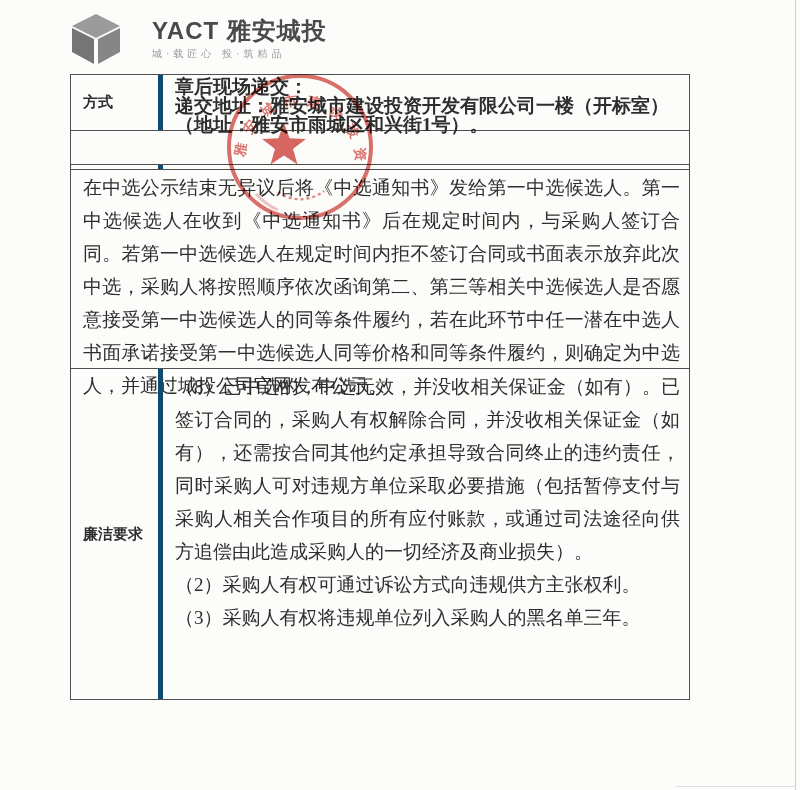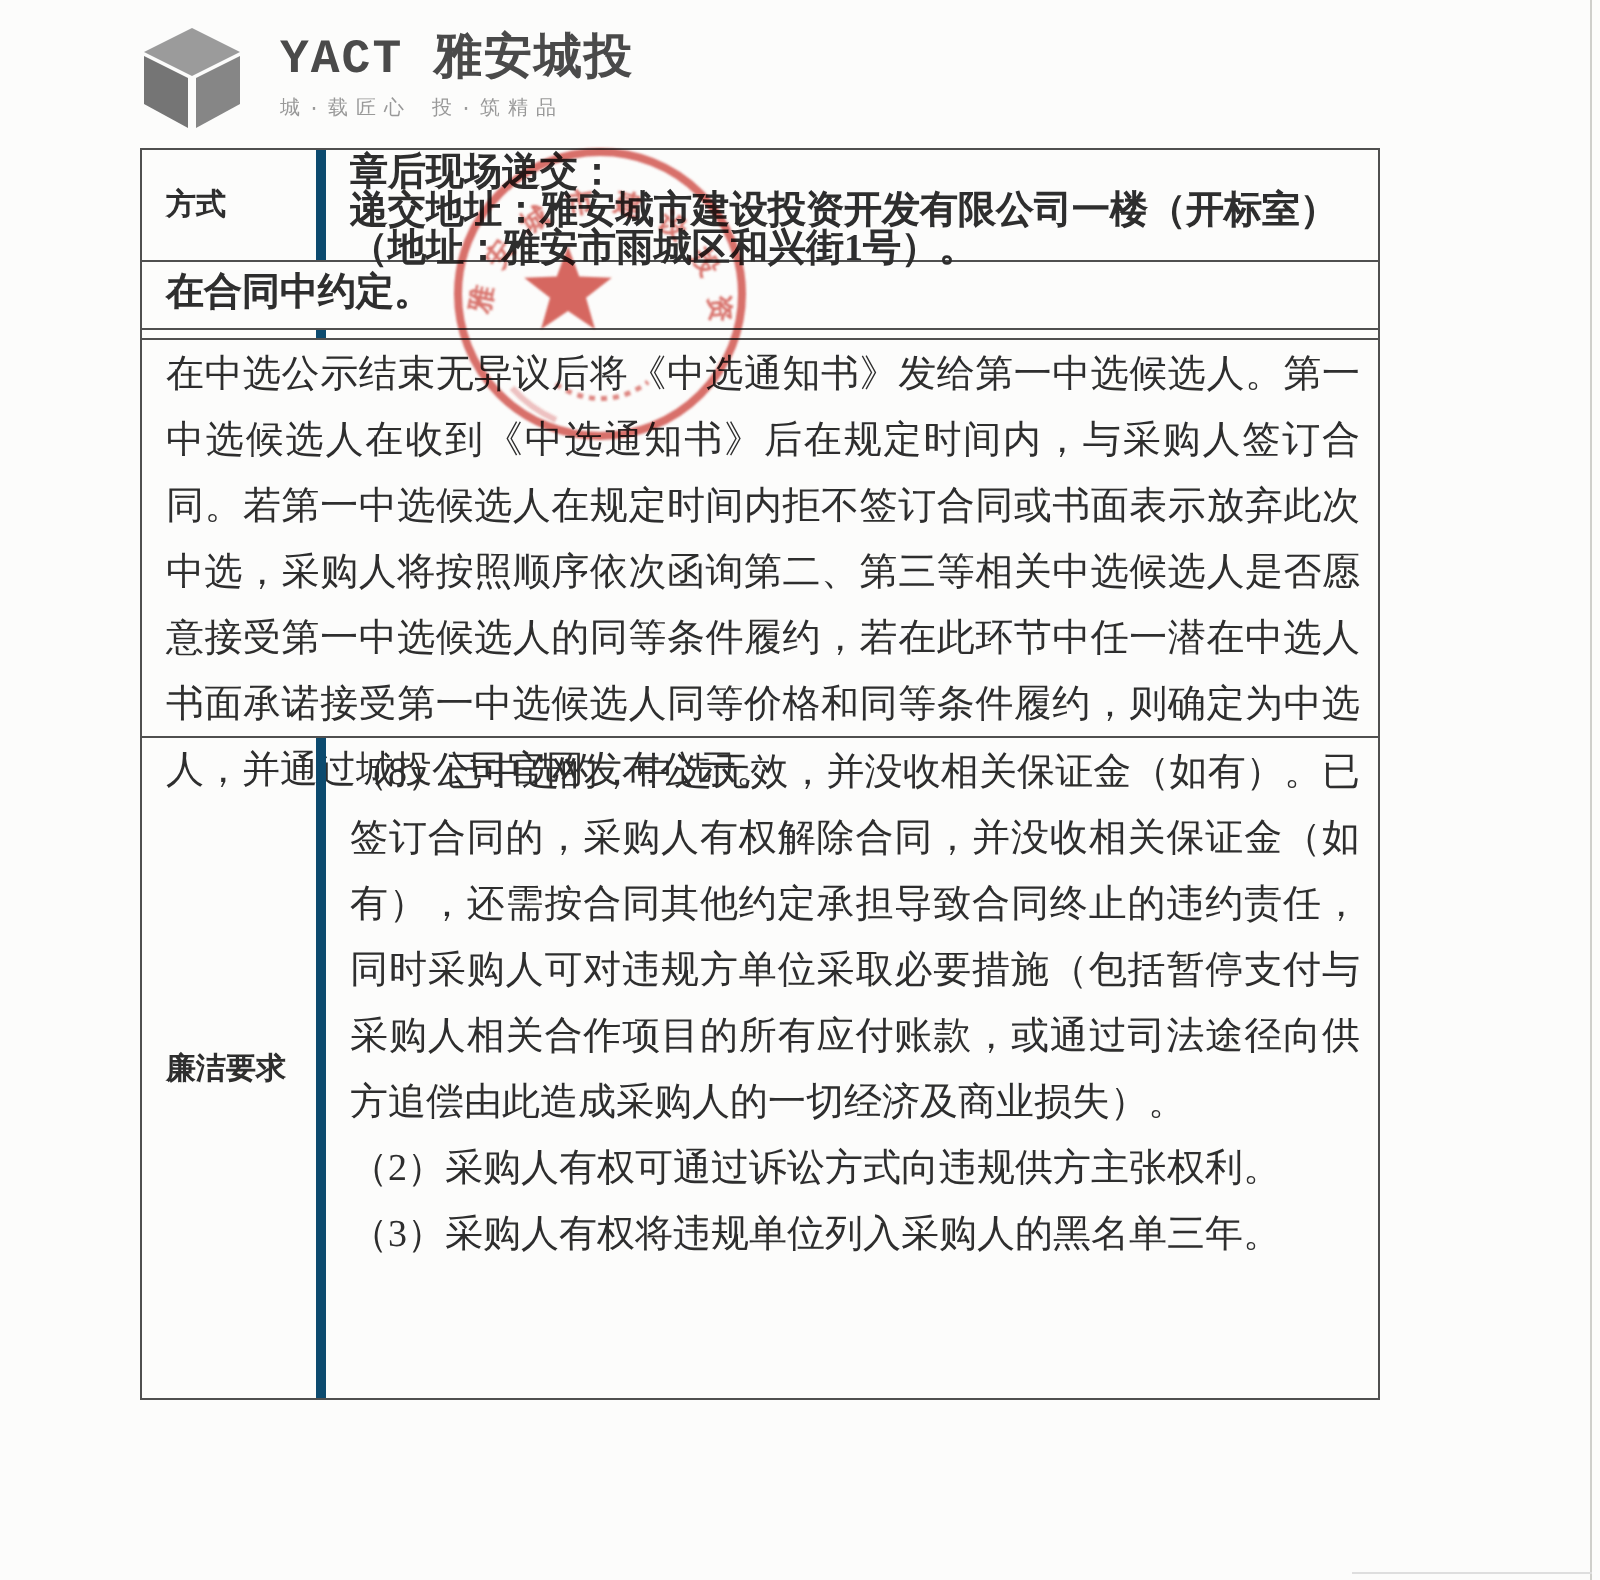--- a/index.html
+++ b/index.html
@@ -8,21 +8,21 @@
     font-family:"Liberation Serif", serif;overflow:hidden;margin:0 auto;
     box-shadow:0 0 4px rgba(0,0,0,.15);
   }
   
   .scan-edge-right{position:absolute;right:4px;top:0;width:1px;height:790px;background:#cfcfcb;}
   .scan-edge-bottom{position:absolute;right:4px;bottom:3px;width:120px;height:1px;background:#dedede;}
 
   
   .logo{position:absolute;left:68px;top:12px;display:flex;align-items:flex-start;}
   .cube{width:56px;height:54px;flex:0 0 auto;}
-  .logo-text{margin-left:16px;padding-top:6px;font-family:Liberation Mono, monospace;}
+  .logo-text{margin-left:28px;padding-top:6px;font-family:Liberation Sans, sans-serif;}
   .brand{font-size:24px;font-weight:bold;color:#4a4a4a;letter-spacing:1px;line-height:26px;white-space:nowrap;}
   .tagline{margin-top:3px;font-size:10px;color:#999;letter-spacing:4px;white-space:nowrap;}
 
   
   .doc-table{
     position:absolute;left:70px;top:74px;width:620px;
     border:1px solid #4f4f4f;box-sizing:border-box;color:#2e2e2e;
   }
   .row{display:flex;box-sizing:border-box;}
   .row + .row{border-top:1px solid #4f4f4f;}
@@ -70,23 +70,20 @@
 
     <div class="row r1">
       <div class="label-cell">方式</div>
       <div class="content-cell bold">
         <p>章后现场递交：</p>
         <p>递交地址：雅安城市建设投资开发有限公司一楼（开标室）（地址：雅安市雨城区和兴街1号）。</p>
       </div>
     </div>
 
     <div class="row r2">
-      <div class="content-cell bold">
-        <p>在合同中约定。</p>
-      </div>
     </div>
 
     <div class="row row-spacer">
       <div class="label-cell"></div>
       <div class="content-cell"></div>
     </div>
 
     <div class="row r3">
       <div class="content-cell">
         <p>在中选公示结束无异议后将《中选通知书》发给第一中选候选人。第一中选候选人在收到《中选通知书》后在规定时间内，与采购人签订合同。若第一中选候选人在规定时间内拒不签订合同或书面表示放弃此次中选，采购人将按照顺序依次函询第二、第三等相关中选候选人是否愿意接受第一中选候选人的同等条件履约，若在此环节中任一潜在中选人书面承诺接受第一中选候选人同等价格和同等条件履约，则确定为中选人，并通过城投公司官网发布公示。</p>

